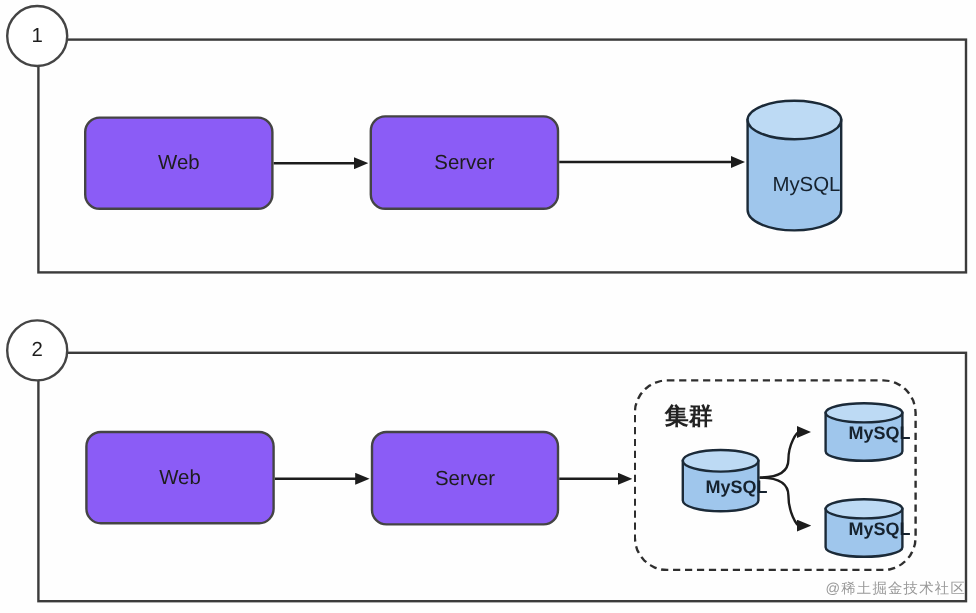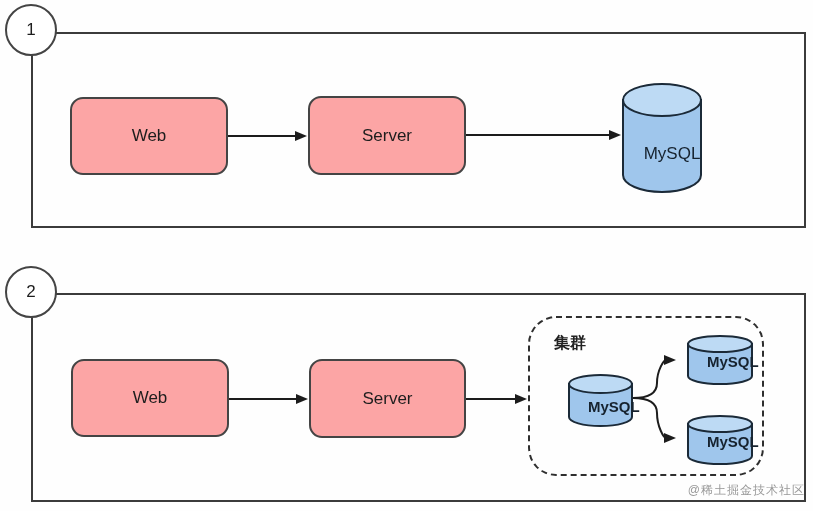--- a/index.html
+++ b/index.html
@@ -15,32 +15,32 @@
   .frame{position:absolute;border:2px solid var(--frame-border);background:transparent;z-index:1;}
   #frame-1{left:31px;top:32px;width:775px;height:196px;}
   #frame-2{left:31px;top:293px;width:775px;height:209px;}
 
   .badge{position:absolute;width:52px;height:52px;border:2px solid var(--node-border);
     border-radius:50%;background:#fff;display:flex;align-items:center;justify-content:center;
     font-size:17px;color:var(--text);z-index:4;}
   #badge-1{left:5px;top:4px;}
   #badge-2{left:5px;top:266px;}
 
-  .node{position:absolute;background:#fca5a5;border:2px solid var(--node-border);border-radius:13px;
+  .node{position:absolute;background:#8b5cf6;border:2px solid var(--node-border);border-radius:13px;
     display:flex;align-items:center;justify-content:center;font-size:17px;color:var(--text);z-index:3;}
   #web-1{left:70px;top:97px;width:158px;height:78px;}
   #server-1{left:308px;top:96px;width:158px;height:79px;}
   #web-2{left:71px;top:359px;width:158px;height:78px;}
   #server-2{left:309px;top:359px;width:157px;height:79px;}
 
   #arrows{position:absolute;left:0;top:0;width:813px;height:511px;z-index:2;}
 
   .cluster{position:absolute;left:528px;top:316px;width:236px;height:160px;
     border:2px dashed #2e2e2e;border-radius:28px;z-index:2;background:transparent;}
-  .cluster-title{position:absolute;left:24px;top:15px;font-size:16px;font-weight:600;color:#222;}
+  .cluster-title{position:absolute;left:24px;top:15px;font-size:20px;font-weight:600;color:#222;}
 
   .cyl{position:absolute;z-index:3;}
   .cyl svg{position:absolute;left:0;top:0;width:100%;height:100%;overflow:visible;}
   .cyl-body{fill:var(--cylinder-fill);stroke:var(--cylinder-stroke);stroke-width:2;}
   .cyl-top{fill:var(--cylinder-top-fill);stroke:var(--cylinder-stroke);stroke-width:2;}
   .cyl-label{position:absolute;left:0;right:0;text-align:center;color:#16222e;margin-left:20px;}
   #cyl-main{left:622px;top:83px;width:80px;height:110px;}
   #cyl-main .cyl-label{top:61px;font-size:17px;font-weight:500;}
   #cyl-primary{left:568px;top:374px;width:65px;height:54px;}
   #cyl-primary .cyl-label{top:24px;font-size:15px;font-weight:700;}

